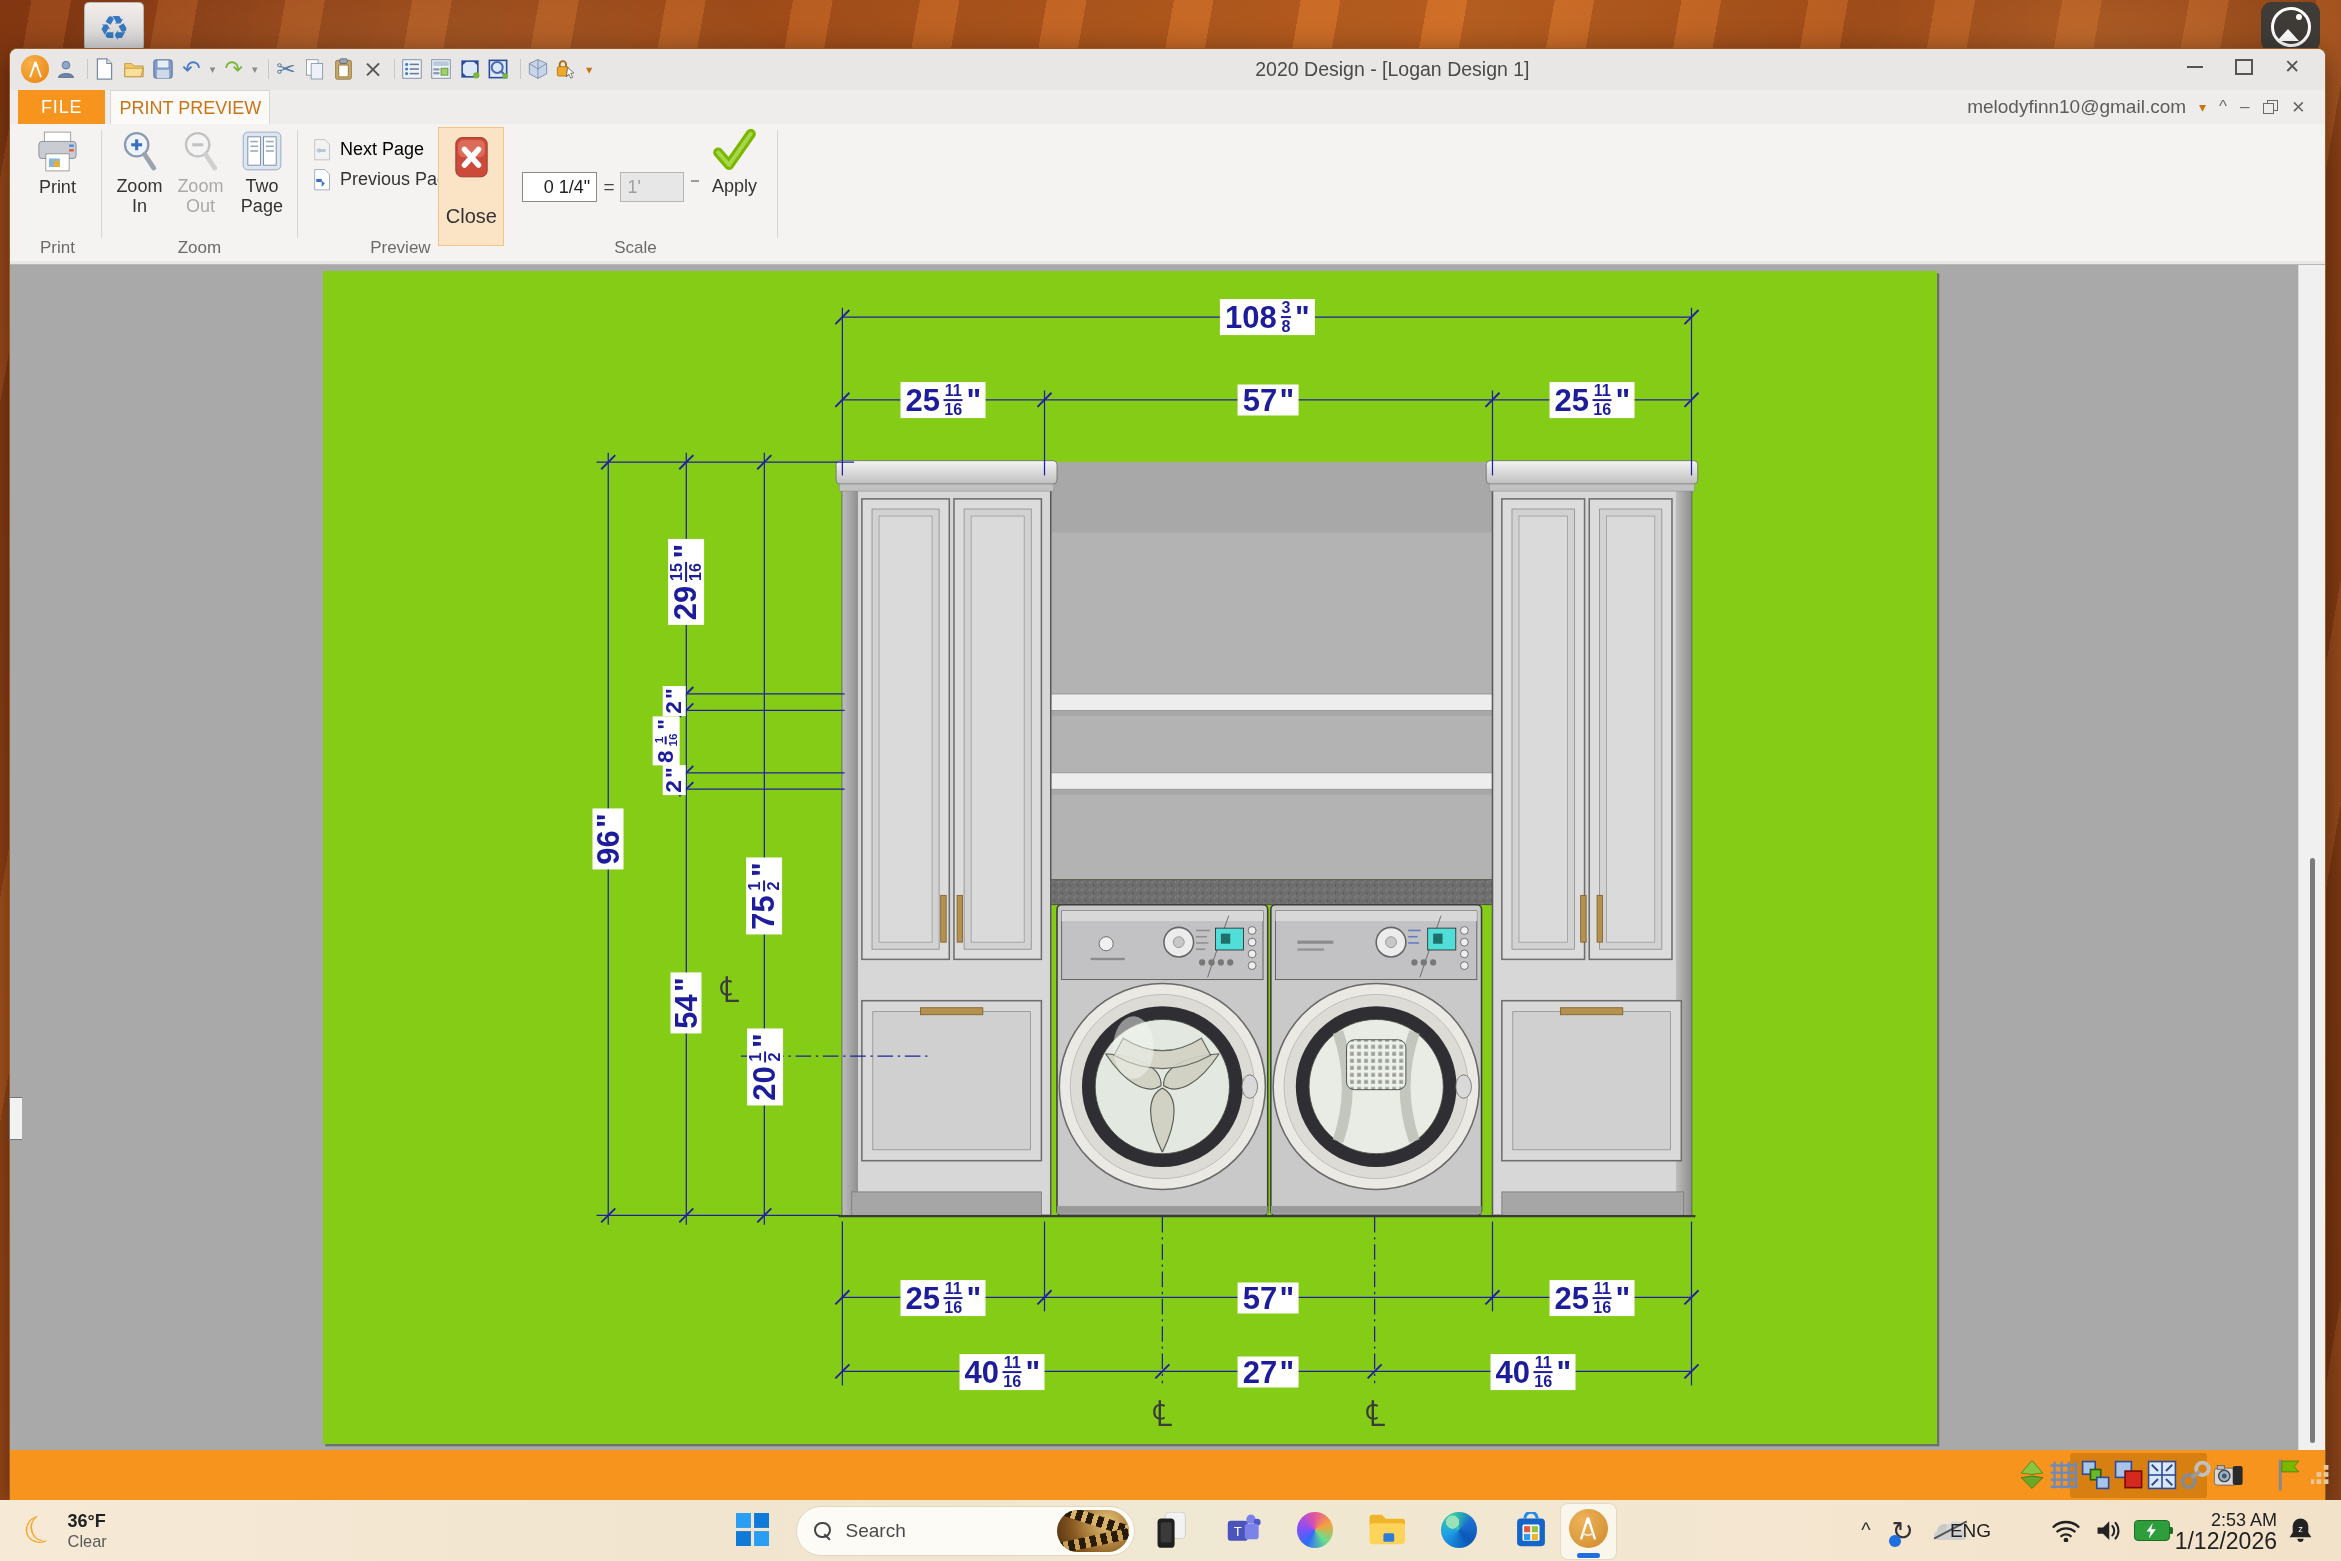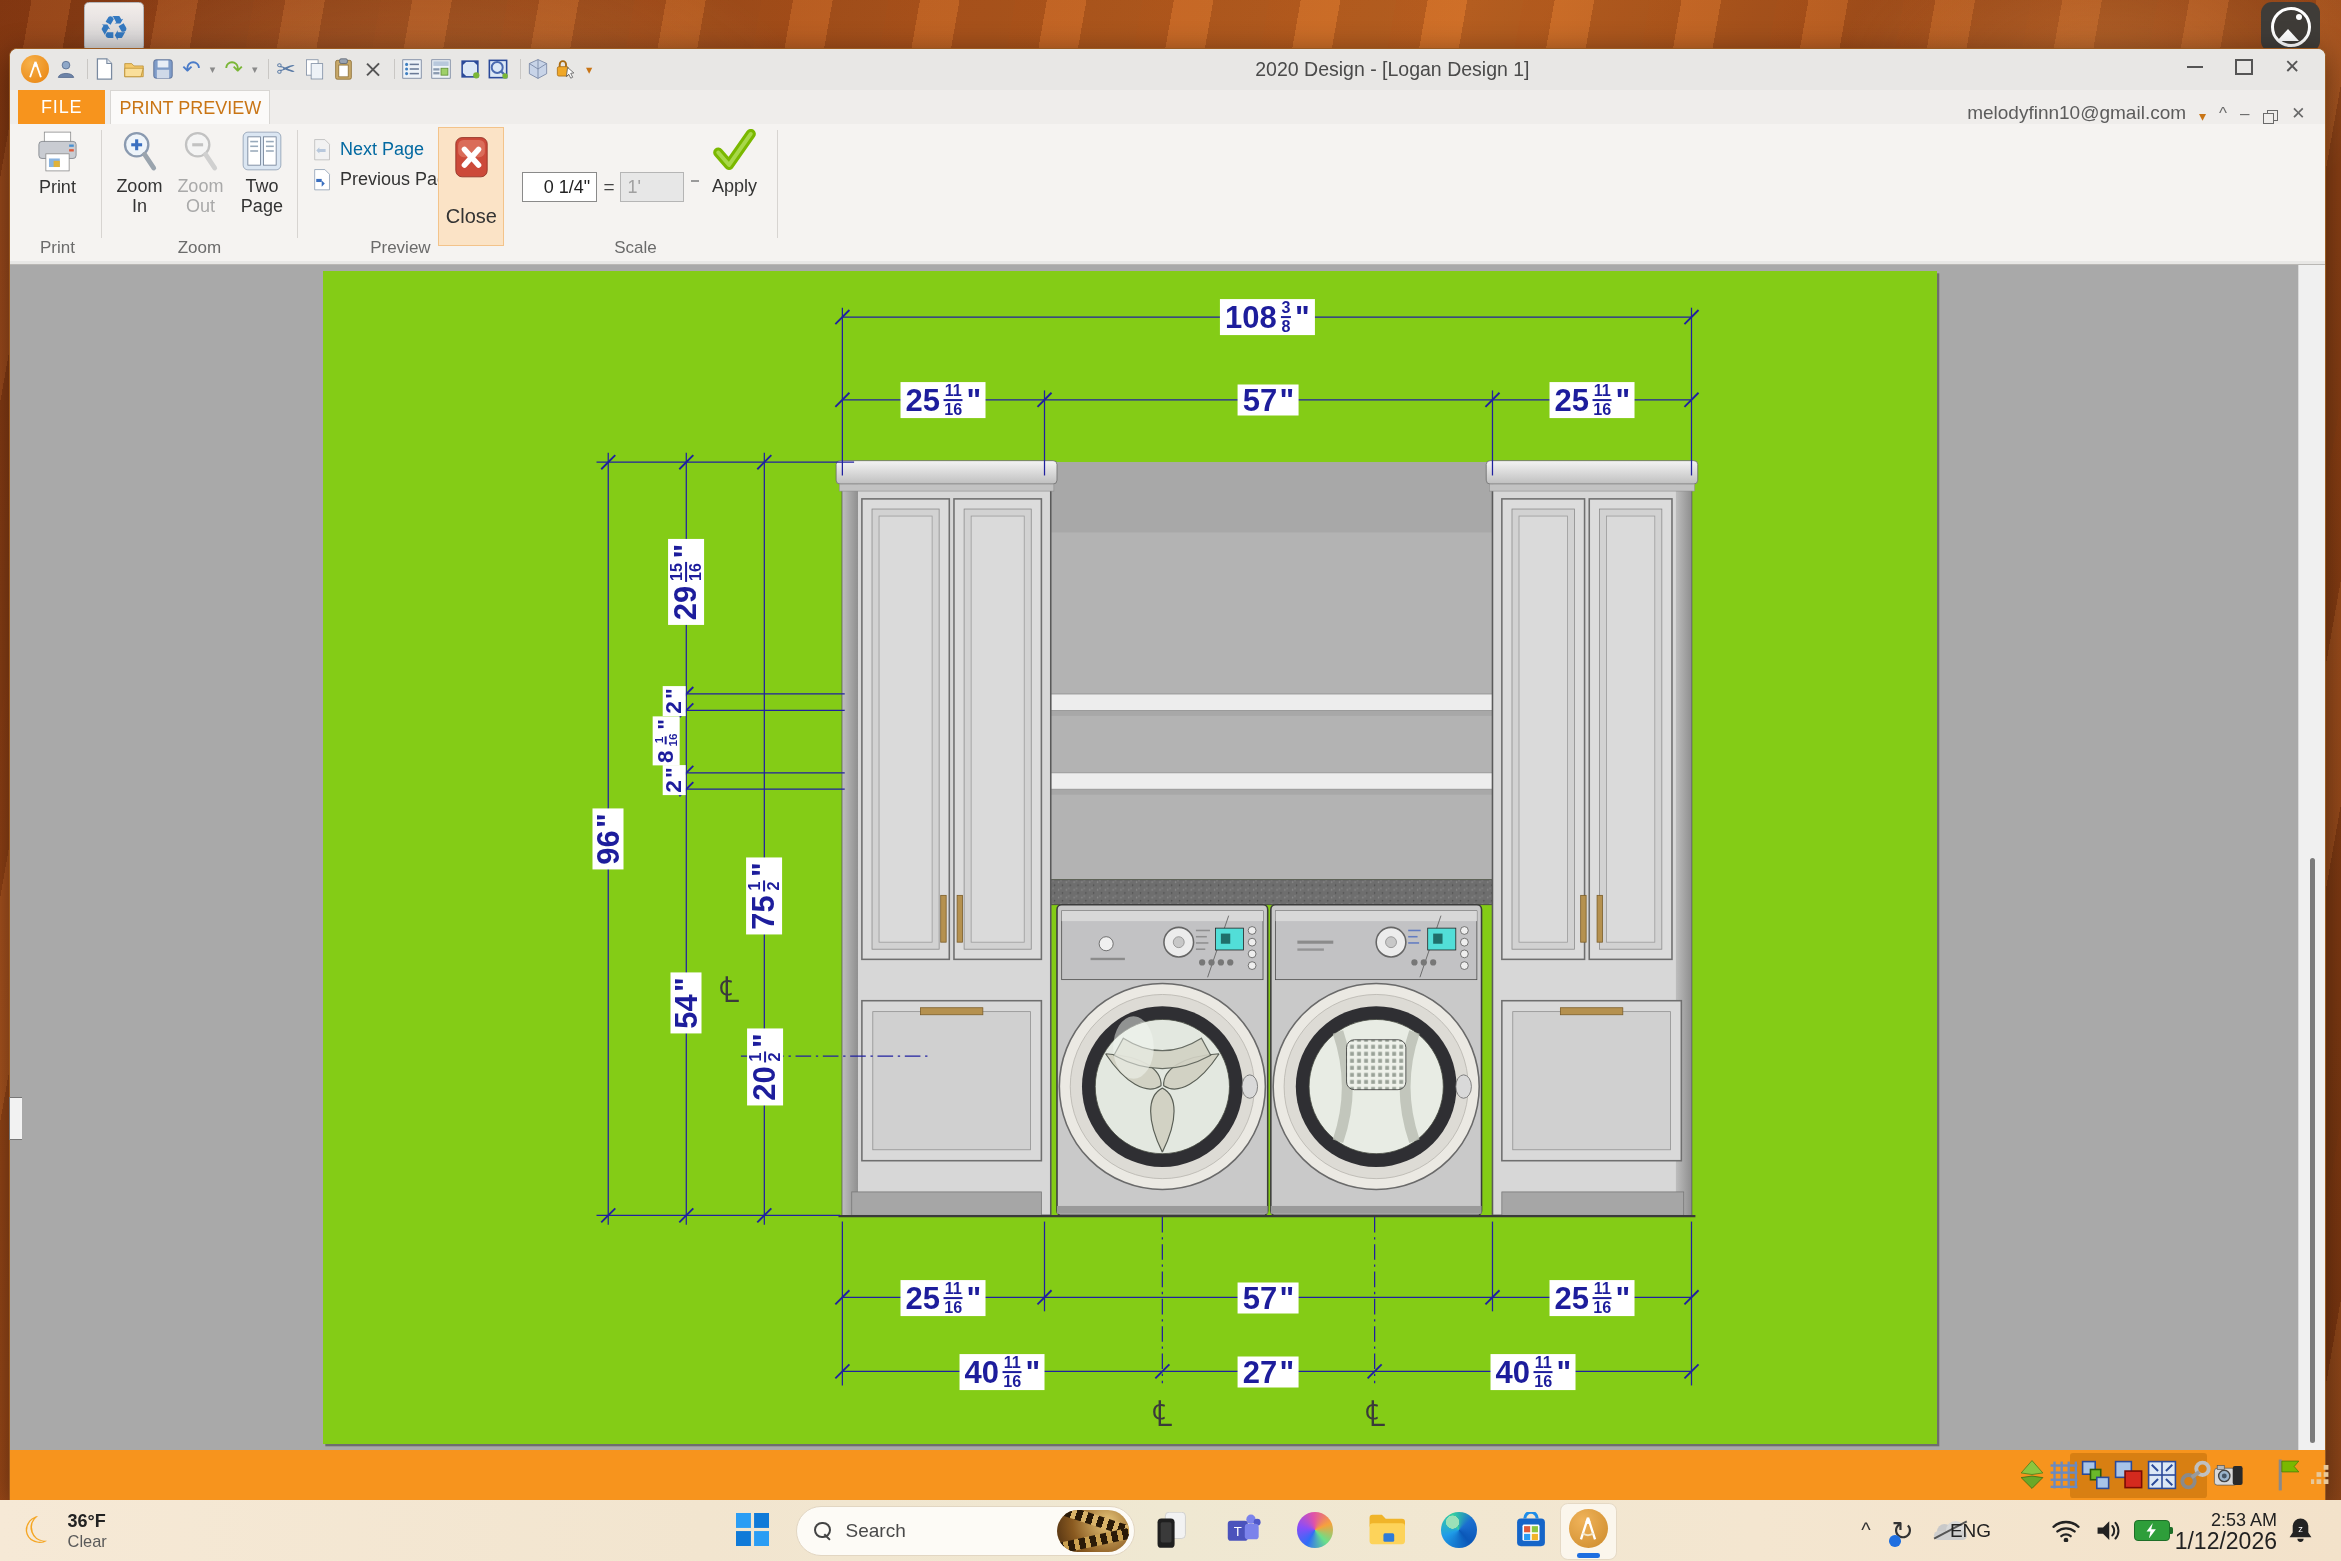--- a/index.html
+++ b/index.html
@@ -22,31 +22,31 @@
   .qsep{width:0.8px;height:20px;background:#c9c7c4;margin:0 4.7px}
   .wtitle{position:absolute;top:9.4px;font-size:19.5px;color:#4a4a4a;white-space:nowrap}
   .wctl{position:absolute;top:6.2px;display:flex;gap:22px;align-items:center}
   .wbtn{width:26.5px;height:23.4px;display:flex;align-items:center;justify-content:center;color:#555;font-size:19px}
   
   #tabrow{position:absolute;left:0;top:41px;width:100%;height:34px;background:#efedeb;border-bottom:0.8px solid #dcdad7}
   .tab-file{position:absolute;left:7.8px;top:0;width:87px;height:34px;background:#f7941d;color:#fff;
             font-size:18px;display:flex;align-items:center;justify-content:center;letter-spacing:0.8px}
   .tab-pp{position:absolute;left:100px;top:0;width:158px;height:34px;background:#fbfaf9;color:#c97515;
           border:0.8px solid #d8d6d3;border-bottom:none;font-size:18px;display:flex;align-items:center;justify-content:center}
-  .account{position:absolute;right:20px;top:0;height:34px;display:flex;align-items:flex-end;gap:13px;color:#5c5c5c;font-size:19px}
+  .account{position:absolute;right:20px;top:0;height:34px;display:flex;align-items:center;gap:13px;color:#5c5c5c;font-size:19px}
   .acct-ic{color:#6a6a6a;font-size:17px}
   
   #ribbon{position:absolute;left:0;top:75px;width:100%;height:137px;background:#f5f3f1}
   #ribbon .grouplabel{position:absolute;bottom:3.1px;font-size:17px;color:#6b6b6b;transform:translateX(-50%)}
   .rsep{position:absolute;top:6.2px;width:0.8px;height:108px;background:#d7d4d1}
   .bigbtn{position:absolute;top:4.7px;display:flex;flex-direction:column;align-items:center;gap:3.1px}
   .bigbtn .lbl{font-size:18px;color:#333;text-align:center;line-height:20px}
   .bigbtn.disabled .lbl{color:#a9a9a9}
   .smbtn{position:absolute;display:flex;align-items:center;gap:6.2px;font-size:18px;color:#333}
-  .smbtn.disabled{color:#0369a1}
+  .smbtn.disabled{color:#000000}
   .scalebox{height:30px;border:0.8px solid #8a8a8a;background:#fff;font-size:18px;color:#222;
             display:flex;align-items:center;justify-content:flex-end;padding:0 6.2px;box-sizing:border-box}
   
   #preview{position:absolute;left:0;top:215px;width:2315px;height:1186px;background:#a9a9a9;border-top:1.6px solid #b9b7b4;}
   #page{position:absolute;left:313px;top:6.2px;width:1614px;height:1173px;background:#84cc16;
         box-shadow:2.3px 2.3px 0 rgba(0,0,0,.35);}
   #vscroll{position:absolute;right:0;top:0;width:26.5px;height:100%;background:#f0f0f0;border-left:0.8px solid #d9d9d9}
   #vthumb{position:absolute;left:11px;top:593px;width:5.5px;height:585px;background:#7b7b7b;border-radius:3.1px}
   .edgehandle{position:absolute;left:-1.6px;top:832px;width:12.5px;height:41px;background:#f2f2f2;border:1.6px solid #777;border-right:none}
   

